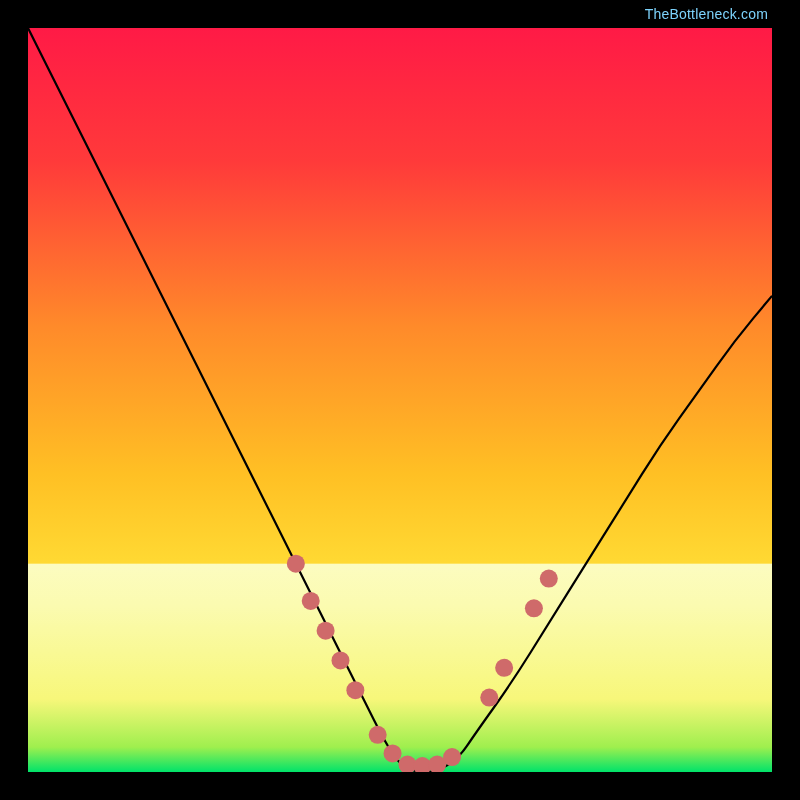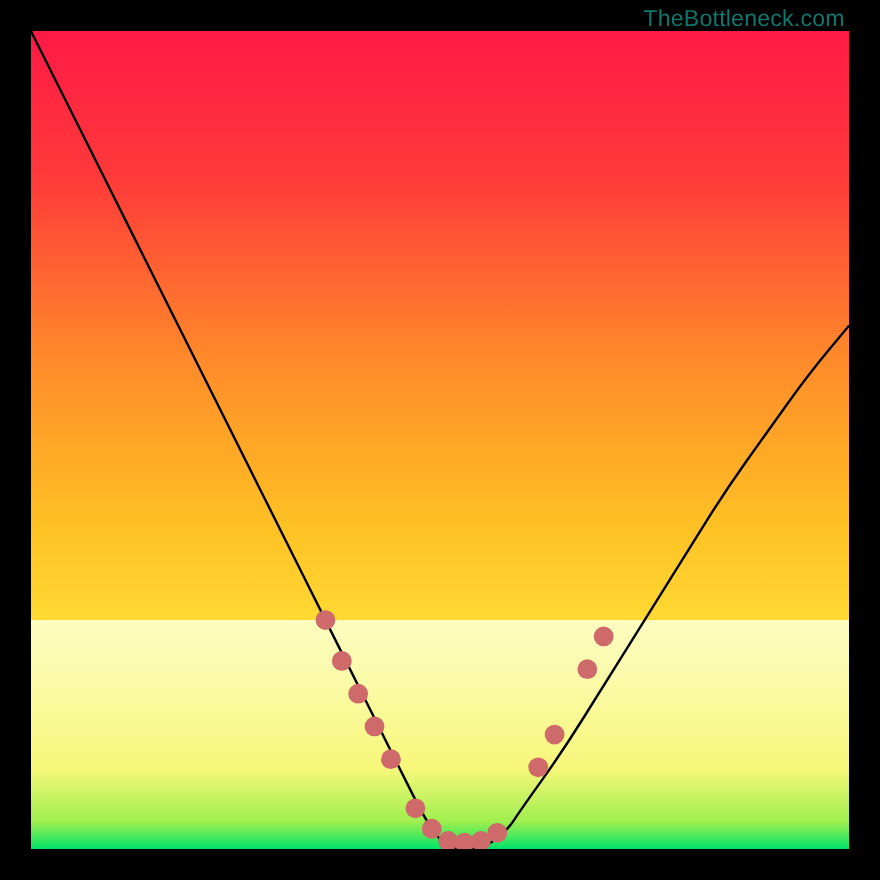--- a/index.html
+++ b/index.html
@@ -22,22 +22,22 @@
     left: 28px;
     top: 28px;
     width: 744px;
     height: 744px;
     overflow: hidden;
   }
   .watermark {
     position: absolute;
     top: 6px;
     right: 32px;
-    color: #0f766e;
-    font-size: 21px;
+    color: #7dd3fc;
+    font-size: 14px;
     font-weight: 500;
     z-index: 10;
     letter-spacing: 0.2px;
   }
   svg {
     position: absolute;
     inset: 0;
     display: block;
   }
 </style>

